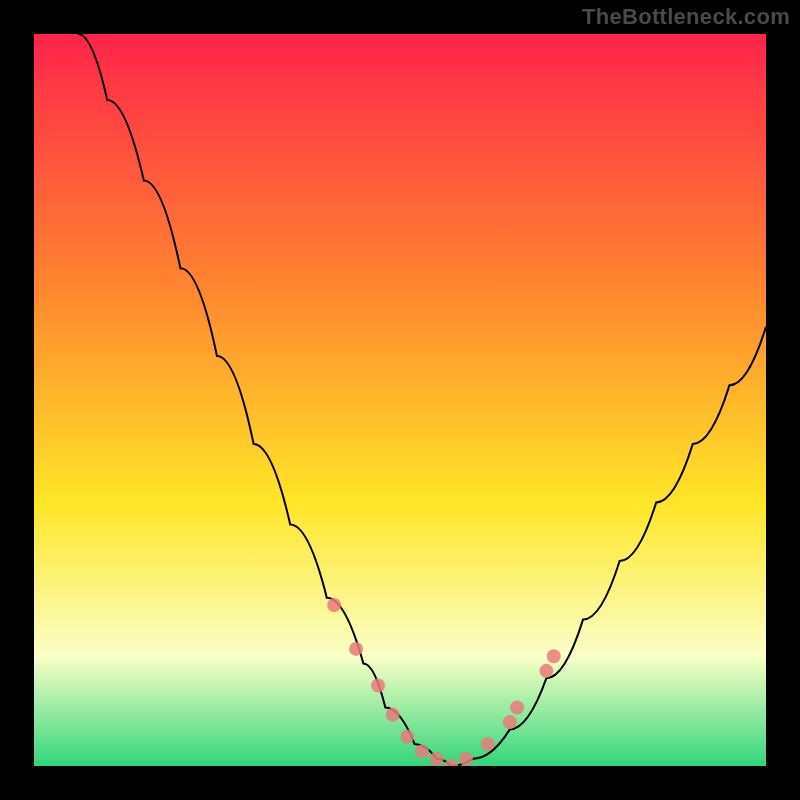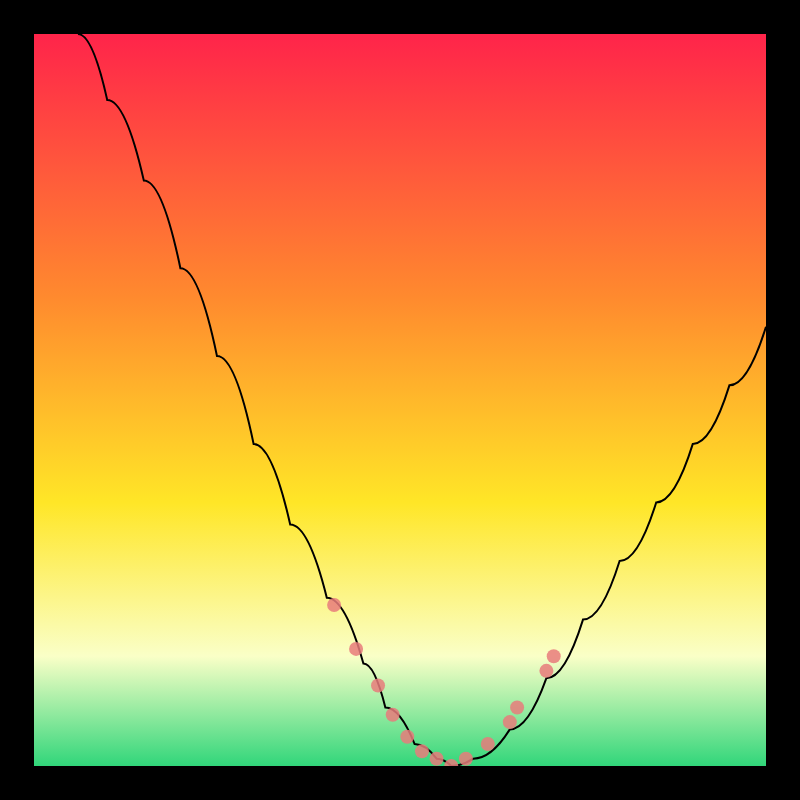--- a/index.html
+++ b/index.html
@@ -32,20 +32,21 @@
     top: 34px;
     width: 732px;
     height: 732px;
   }
   svg { display: block; }
 </style>
 </head>
 <body>
 
 <div class="frame">
+  <div class="watermark">TheBottleneck.com</div>
 
   <div class="plot-wrap">
     <svg id="chart-svg" width="732" height="732" viewBox="0 0 732 732">
       <defs>
         <linearGradient id="bg-grad" x1="0" y1="0" x2="0" y2="1">
           <stop id="g0" offset="0%" stop-color="#ff244a"></stop>
           <stop id="g1" offset="36%" stop-color="#ff8a2e"></stop>
           <stop id="g2" offset="64%" stop-color="#ffe627"></stop>
           <stop id="g3" offset="85%" stop-color="#faffc7"></stop>
           <stop id="g4" offset="100%" stop-color="#31d67a"></stop>

